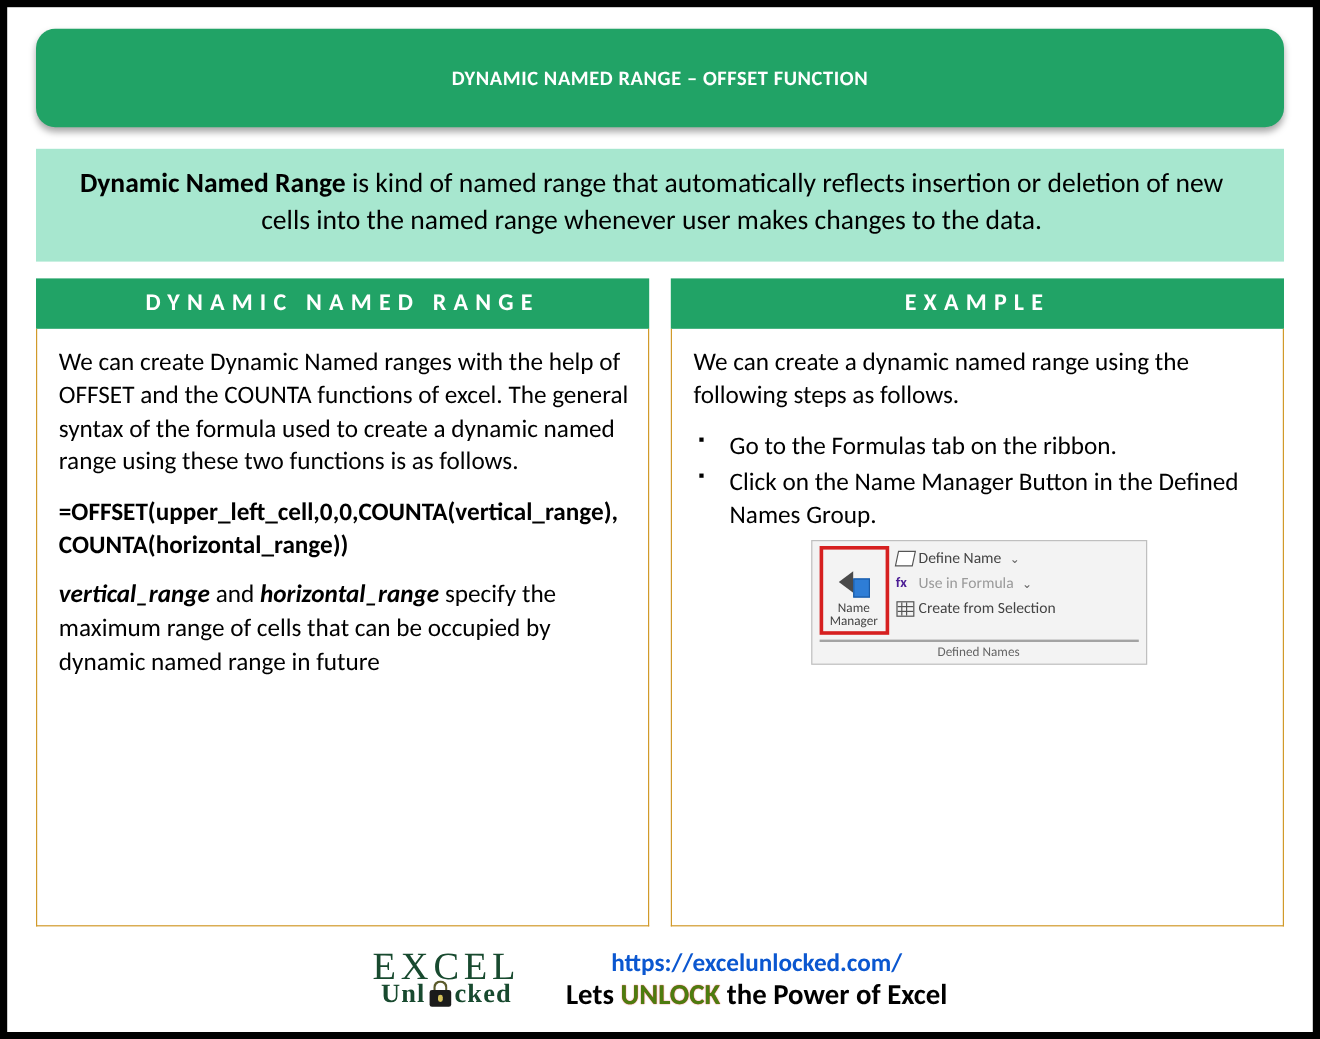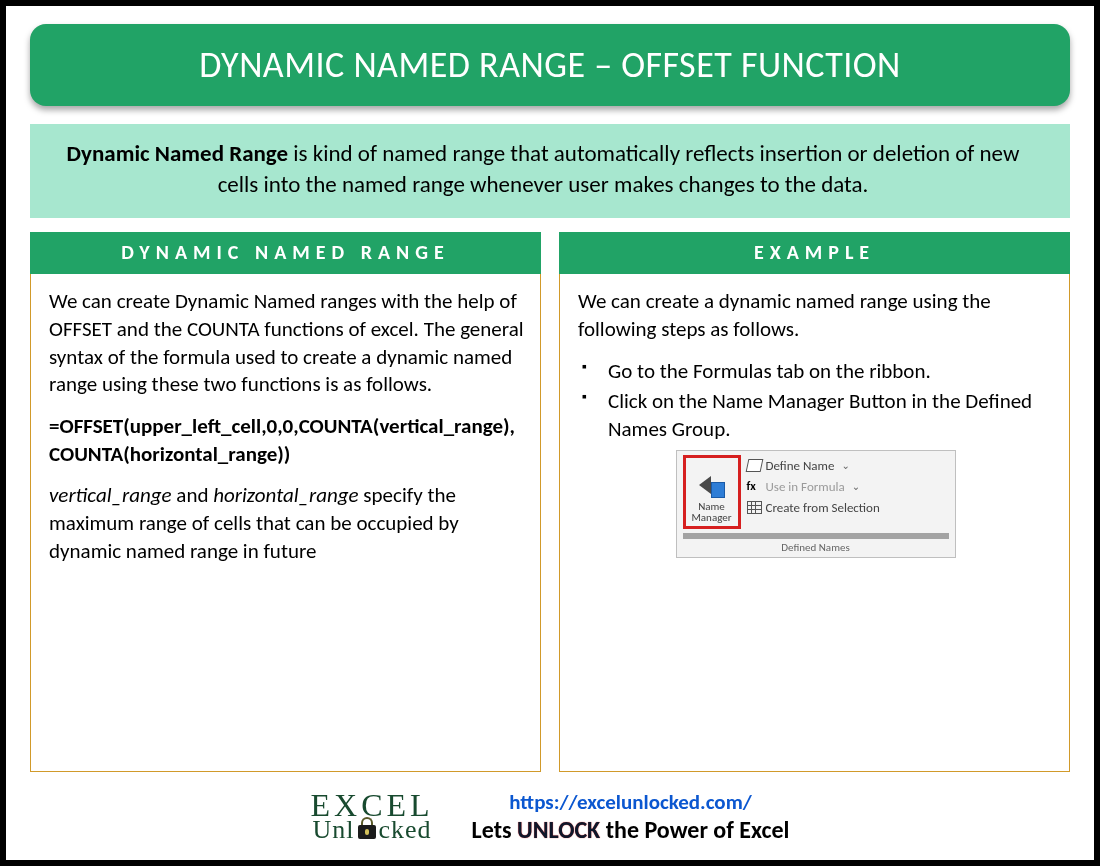--- a/index.html
+++ b/index.html
@@ -24,22 +24,22 @@
     border-radius: 16px;
     height: 82px;
     display: flex;
     align-items: center;
     justify-content: center;
     box-shadow: 0 4px 6px rgba(0,0,0,.35);
     margin-bottom: 18px;
   }
   .title-bar span {
     color: #fff;
-    font-size: 36px;
-    font-weight: 400;
+    font-size: 17px;
+    font-weight: 700;
     letter-spacing: .5px;
   }
   .intro-box {
     background: #a7e7cf;
     padding: 14px 40px 18px 26px;
     text-align: center;
     font-size: 23px;
     line-height: 1.35;
     margin-bottom: 14px;
   }
@@ -68,21 +68,21 @@
     font-size: 21px;
     line-height: 1.32;
     overflow: hidden;
   }
   .col-body p { margin-bottom: 14px; }
   .formula {
     font-weight: 700;
     word-break: break-all;
     margin: 2px 0 16px 0;
   }
-  .param-note em { font-style: italic; font-weight: 400; }
+  .param-note em { font-style: italic; font-weight: 700; }
   ul.steps { list-style: none; padding-left: 24px; margin-bottom: 6px; }
   ul.steps li {
     position: relative;
     padding-left: 6px;
     margin-bottom: 3px;
   }
   ul.steps li::before {
     content: "▪";
     position: absolute;
     left: -20px;
@@ -138,34 +138,34 @@
     border: 1px solid #1a5aa6;
   }
   .ribbon-options { flex: 1; display: flex; flex-direction: column; gap: 4px; padding-top: 2px; }
   .ribbon-opt { display: flex; align-items: center; gap: 4px; white-space: nowrap; }
   .ribbon-opt .ico { width: 15px; height: 13px; display: inline-block; }
   .ico-tag {
     border: 1.5px solid #555;
     transform: skewX(-12deg);
     background: #fff;
   }
-  .ico-fx { color: #000000; font-weight: 700; font-size: 12px; line-height: 12px; }
+  .ico-fx { color: #4c1d95; font-weight: 700; font-size: 12px; line-height: 12px; }
   .ico-grid {
     background:
       linear-gradient(#555,#555) 0 33%/100% 1px no-repeat,
       linear-gradient(#555,#555) 0 66%/100% 1px no-repeat,
       linear-gradient(#555,#555) 33% 0/1px 100% no-repeat,
       linear-gradient(#555,#555) 66% 0/1px 100% no-repeat;
     border: 1px solid #555;
   }
   .ribbon-caption {
     text-align: center;
     font-size: 11px;
     color: #666;
-    border-top: 6px solid #a3a3a3;
+    border-top: 2px solid #a3a3a3;
     margin-top: 4px;
     padding-top: 2px;
   }
   .footer {
     display: flex;
     align-items: center;
     justify-content: center;
     gap: 38px;
     padding-top: 10px;
     height: 78px;
@@ -180,26 +180,26 @@
     font-family: Georgia, "Times New Roman", serif;
     font-size: 32px;
     letter-spacing: 4px;
     color: #184a2f;
     font-weight: 500;
     display: flex;
     align-items: center;
   }
   .logo-row2 {
     font-family: Georgia, "Times New Roman", serif;
-    font-size: 26px;
+    font-size: 22px;
     color: #184a2f;
     display: flex;
-    align-items: center;
     letter-spacing: 1px;
     margin-top: -4px;
+    font-weight: bold;
   }
   .lock-icon {
     display: inline-flex;
     width: 22px; height: 26px;
     flex-direction: column;
     align-items: center;
     margin: 0 1px;
   }
   .lock-icon .shackle {
     width: 12px; height: 8px;
@@ -226,21 +226,21 @@
     color: #0b57d0;
     font-size: 21px;
     font-weight: 700;
     text-align: right;
   }
   .footer-tag {
     font-size: 24px;
     font-weight: 700;
   }
   .unlock-word {
-    color: #0f172a;
+    color: #4d7c0f;
     text-shadow: 0 0 1px #d61f1f;
   }
   .chev { font-size: 10px; color: #666; margin-left: 3px; }
   .dim { color: #9a9a9a; }
 </style>
 </head>
 <body>
 
 <div class="outer">
 

